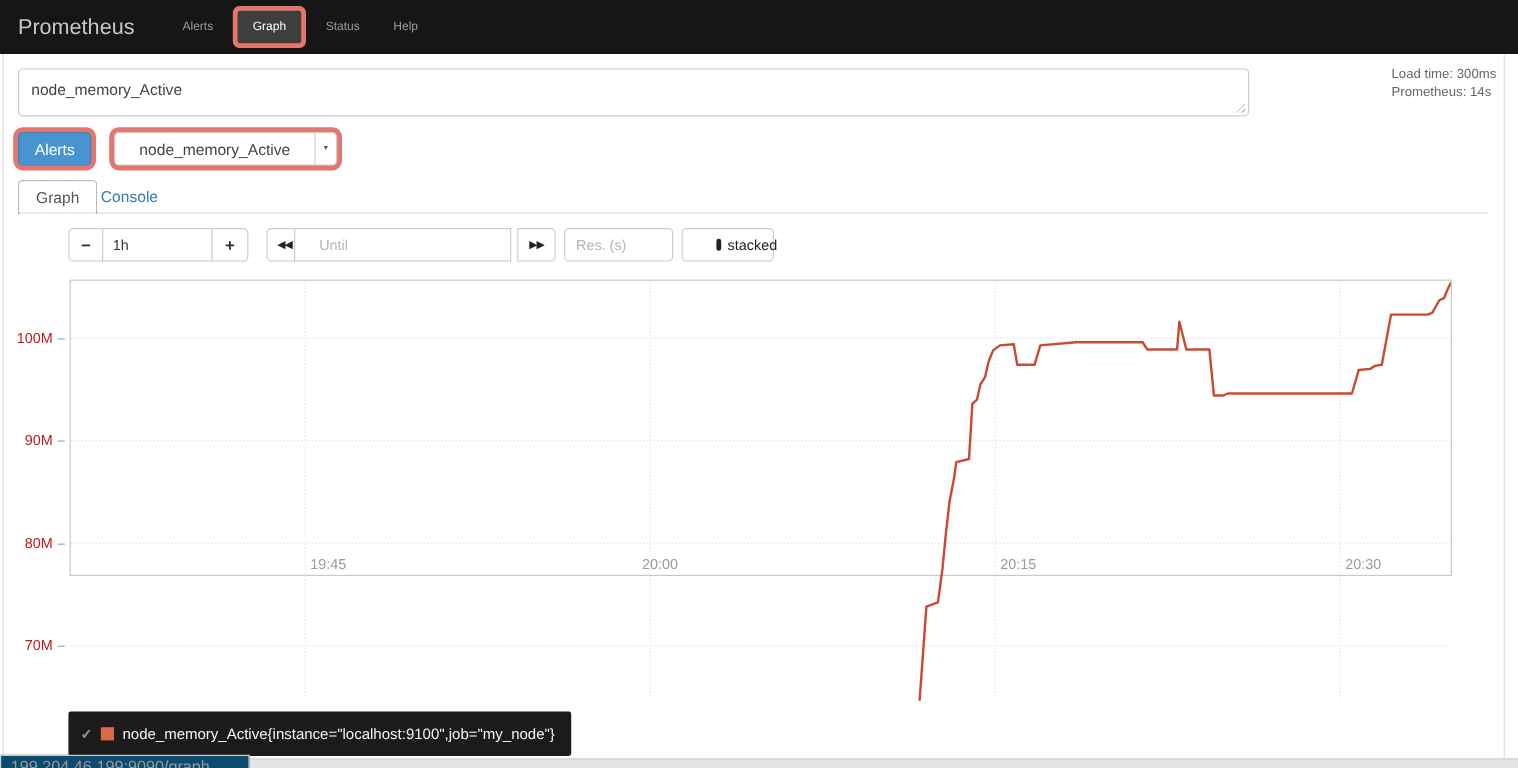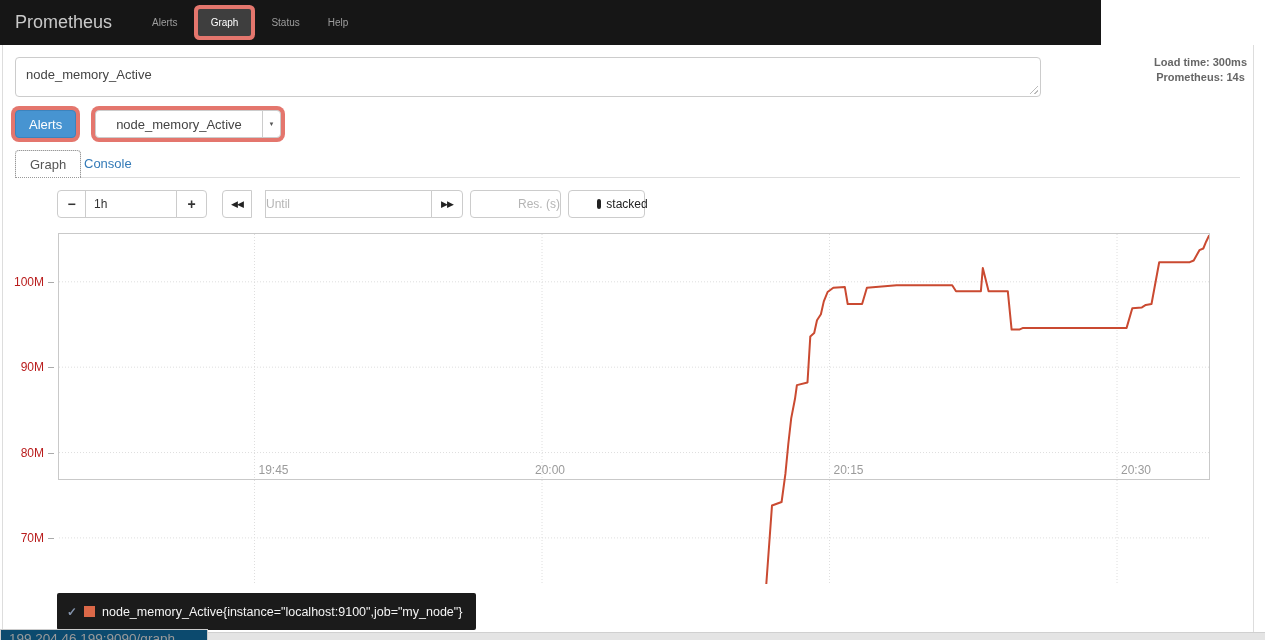--- a/index.html
+++ b/index.html
@@ -1,39 +1,39 @@
 <!DOCTYPE html>
 <html><head>
 <meta charset="utf-8">
 <style>
   * { margin:0; padding:0; box-sizing:border-box; }
   html,body { width:1265px; height:640px; overflow:hidden; background:#fff;
               font-family:"Liberation Sans", sans-serif; position:relative; }
 
   
-  .navbar { position:absolute; left:0; top:0; width:1101px; height:45px;
+  .navbar { position:absolute; left:0; top:0; width:1265px; height:45px;
             background:#161616; display:flex; align-items:center; }
   .brand { color:#c9c9c9; font-size:18px; margin-left:15px; margin-right:26px; cursor:pointer; }
   .nav-item { color:#9d9d9d; font-size:10px; padding:8px 14px; cursor:pointer; text-decoration:none; }
   .nav-item.active { background:#3e3e3e; color:#fff; border-radius:2px; padding:8px 13px;
                      box-shadow:0 0 0 4px #e4766d; margin:0 6px; }
 
   
   .frame-border { position:absolute; top:45px; width:1px; height:595px; background:#ddd; }
 
   
   .query-textarea { position:absolute; left:15px; top:57px; width:1026px; height:40px;
                     border:1px solid #ccc; border-radius:4px; resize:none; overflow:hidden;
                     font-family:"Liberation Sans", sans-serif; font-size:13px; color:#444;
                     padding:9px 10px; outline:none; }
   .resize-grip { position:absolute; left:1028px; top:84px; width:10px; height:10px;
                  clip-path:polygon(100% 0,100% 100%,0 100%);
                  background:repeating-linear-gradient(-45deg,#fff 0 2px,#bbb 2px 3px); }
-  .query-stats { position:absolute; right:18px; top:55px; text-align:center;
-                 font-size:11px; color:#666; line-height:15px;font-weight:bold; }
+  .query-stats { position:absolute; right:18px; top:55px; text-align:left;
+                 font-size:11px; color:#666; line-height:15px; }
   .execute-btn { position:absolute; left:15px; top:110px; height:28px; padding:0 13px;
                  background:#4794d1; color:#fff; border:1px solid #3c83bd; border-radius:4px;
                  font-size:13px; cursor:pointer; box-shadow:0 0 0 4px #e4766d;
                  font-family:"Liberation Sans", sans-serif; }
   .metric-select { position:absolute; left:95px; top:110px; width:186px; height:28px;
                    background:#fff; border:1px solid #ccc; border-radius:4px;
                    box-shadow:0 0 0 4px #e4766d; display:flex; align-items:center; cursor:pointer; }
   .metric-select .value { flex:1; text-align:center; font-size:13px; color:#444; }
   .metric-select .caret-box { width:18px; height:100%; border-left:1px solid #ccc;
                    display:flex; align-items:center; justify-content:center;
@@ -49,23 +49,23 @@
 
   
   .ctl { position:absolute; top:190px; height:28px; border:1px solid #ccc; background:#fff;
          font-size:12px; color:#333; display:flex; align-items:center; justify-content:center;
          font-family:"Liberation Sans", sans-serif; }
   button.ctl { cursor:pointer; }
   .ctl-minus { left:57px;  width:29px; border-radius:4px 0 0 4px; font-weight:bold; font-size:14px; }
   .ctl-range { left:85px;  width:93px; justify-content:flex-start; padding-left:8px; outline:none; display:block; line-height:26px; }
   .ctl-plus  { left:177px; width:31px; border-radius:0 4px 4px 0; margin-left:-1px; font-weight:bold; font-size:14px; }
   .ctl-back  { left:222px; width:30px; border-radius:4px 0 0 4px; font-size:9px; letter-spacing:-1px; color:#222; }
-  .ctl-until { left:265px; width:181px; padding-left:0; outline:none; display:block; line-height:26px; }
+  .ctl-until { left:245px; width:181px; padding-left:20px; outline:none; display:block; line-height:26px; }
   .ctl-fwd   { left:431px; width:32px; border-radius:0 4px 4px 0; font-size:9px; letter-spacing:-1px; color:#222; }
-  .ctl-res   { left:470px; width:91px; border-radius:4px; padding-left:9px; outline:none; display:block; line-height:26px;text-align:right; }
+  .ctl-res   { left:470px; width:91px; border-radius:4px; padding-left:9px; outline:none; display:block; line-height:26px; }
   .ctl-stacked { left:568px; width:77px; border-radius:4px; gap:5px; font-size:12px; color:#222;padding-left:32px; }
   input.ctl::placeholder { color:#b5b5b5; }
   .chk-square { width:10px; height:10px; border:2px solid #222; border-radius:3px; display:inline-block; }
 
   
   .chart-plot { position:absolute; left:58px; top:233px; width:1152px; height:247px;
                 border:1px solid #c9c9c9; background:#fff; }
   .x-tick-label { position:absolute; bottom:2px; font-size:12px; color:#9b9b9b; }
   .y-axis-labels { position:absolute; left:0; top:233px; width:52px; height:352px; }
   .y-tick-label { position:absolute; right:8px; font-size:12px; color:#b91c1c; }

